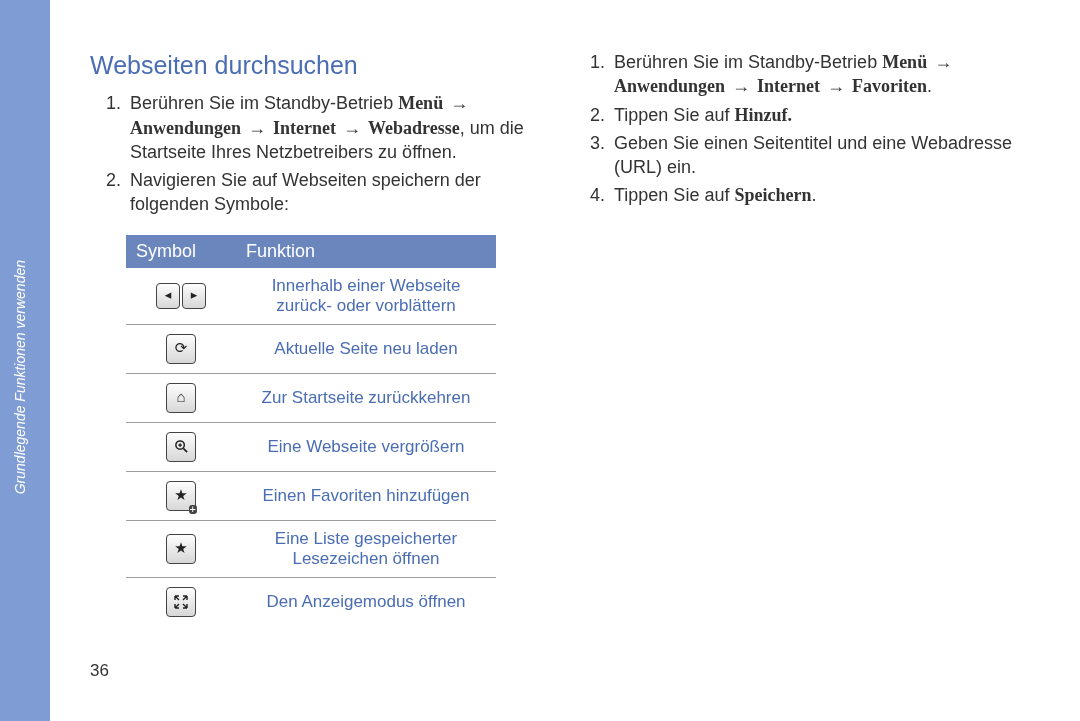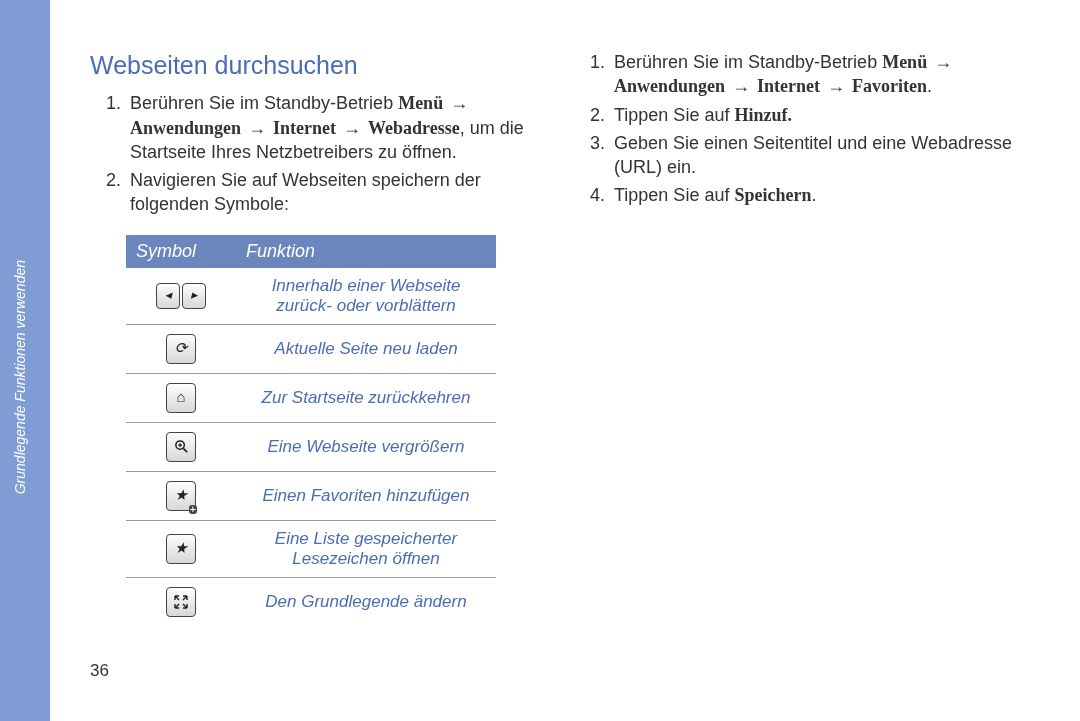--- a/index.html
+++ b/index.html
@@ -65,21 +65,20 @@
     margin-bottom: 4px;
     padding-left: 4px;
   }
   .bold { font-weight: 700; font-family: Liberation Serif, serif; }
   .arrow { margin: 0 2px; }
   table.symbol-table {
     border-collapse: collapse;
     margin-left: 36px;
     width: 370px;
     font-size: 17px;
-    font-style: italic;
   }
   table.symbol-table thead th {
     background: #6b86bd;
     color: #ffffff;
     font-weight: 400;
     text-align: left;
     padding: 6px 10px;
     font-size: 18px;
   }
   table.symbol-table thead th:first-child {
@@ -184,21 +183,21 @@
             <td>Einen Favoriten hinzufügen</td>
           </tr>
           <tr>
             <td class="icon-cell"><span class="icon-box">★</span></td>
             <td>Eine Liste gespeicherter Lesezeichen öffnen</td>
           </tr>
           <tr>
             <td class="icon-cell"><span class="icon-box"><svg width="16" height="16" viewBox="0 0 16 16" style="vertical-align:middle">
                     <path d="M2 2 L6 2 M2 2 L2 6 M14 2 L10 2 M14 2 L14 6 M2 14 L6 14 M2 14 L2 10 M14 14 L10 14 M14 14 L14 10 M2 2 L6 6 M14 2 L10 6 M2 14 L6 10 M14 14 L10 10" stroke="#222" stroke-width="1.4" fill="none"></path>
                   </svg></span></td>
-            <td>Den Grundlegende ändern</td>
+            <td>Den Anzeigemodus öffnen</td>
           </tr>
         </tbody>
       </table>
     </div>
 
     <div class="column">
       <ol class="steps">
         <li>
           <span>Berühren Sie im Standby-Betrieb </span><span class="bold">Menü</span><span class="arrow"> → </span><span class="bold">Anwendungen</span><span class="arrow"> → </span><span class="bold">Internet</span><span class="arrow"> → </span><span class="bold">Favoriten</span><span>.</span>
         </li>

